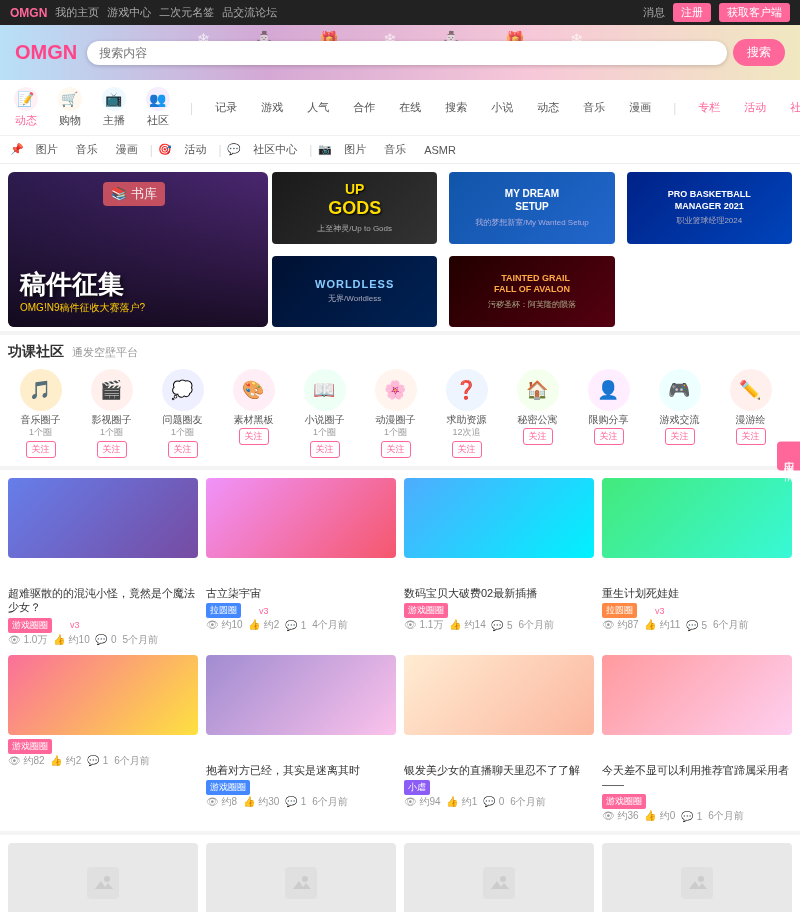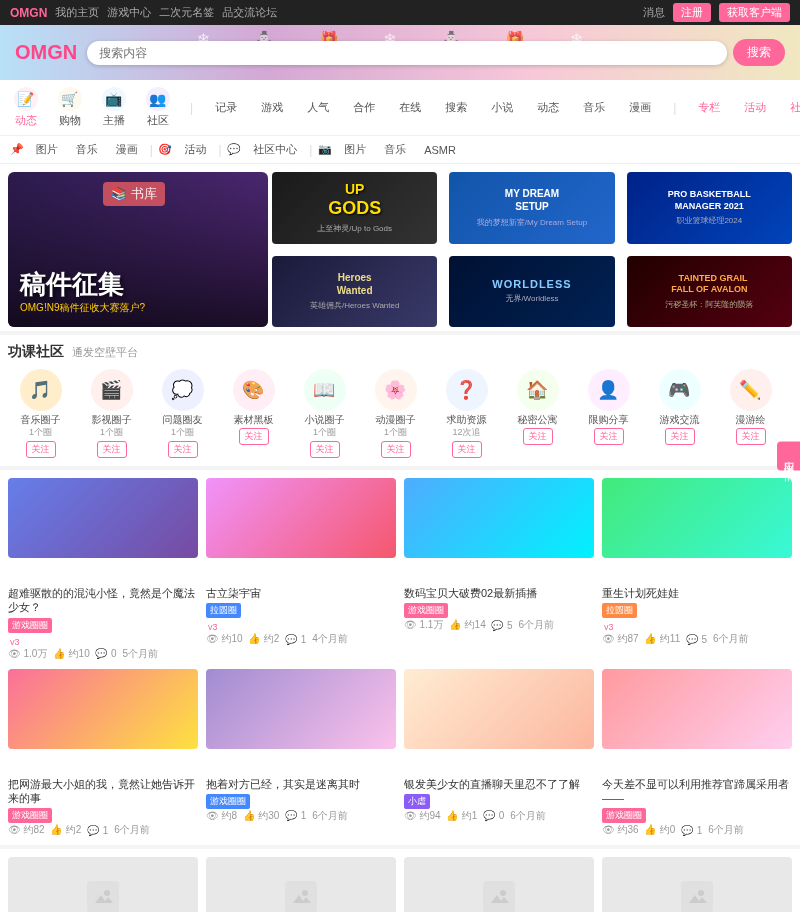--- a/index.html
+++ b/index.html
@@ -34,21 +34,21 @@
     .channel-icon { width: 42px; height: 42px; border-radius: 50%; display: flex; align-items: center; justify-content: center; font-size: 18px; margin-bottom: 3px; }
     .channel-name { font-size: 10px; color: #555; text-align: center; line-height: 1.2; }
     .channel-count { font-size: 9px; color: #999; }
     .channel-follow-btn { font-size: 9px; color: #ff6699; border: 1px solid #ff6699; border-radius: 3px; padding: 1px 5px; margin-top: 2px; cursor: pointer; }
     
     
     .articles-grid { display: grid; grid-template-columns: repeat(4, 1fr); gap: 8px; }
     .article-card { cursor: pointer; }
     .article-thumb { width: 100%; height: 80px; background: #ddd; border-radius: 4px; overflow: hidden; margin-bottom: 4px; position: relative; }
     .article-title { font-size: 11px; color: #333; line-height: 1.3; margin-bottom: 3px; display: -webkit-box; -webkit-line-clamp: 2; -webkit-box-orient: vertical; overflow: hidden; margin-top: 28px; }
-    .article-meta { display: flex; align-items: flex-start; gap: 4px; flex-wrap: wrap; flex-direction: column; }
+    .article-meta { display: flex; align-items: center; gap: 16px; flex-wrap: wrap; }
     .tag-badge { font-size: 9px; padding: 1px 4px; border-radius: 2px; color: white; }
     .article-stats { font-size: 10px; color: #999; display: flex; gap: 6px; align-items: center; }
     .stat-item { display: flex; align-items: center; gap: 2px; }
     
     
     .header-banner { height: 55px; background: linear-gradient(90deg, #b8e0f7, #d4a8d4, #f7c8d8, #f0e8c0); position: relative; overflow: hidden; display: flex; align-items: center; }
     .header-banner::before { content: '❄ ⛄ 🎁 ❄ ⛄ 🎁 ❄'; position: absolute; top: 5px; left: 0; right: 0; font-size: 16px; color: rgba(255,255,255,0.7); text-align: center; letter-spacing: 20px; }
     
     .side-btn { position: fixed; right: 0; top: 50%; transform: translateY(-50%); background: #ff6699; color: white; writing-mode: vertical-rl; padding: 10px 4px; font-size: 11px; border-radius: 4px 0 0 4px; cursor: pointer; z-index: 100; }
     
@@ -159,32 +159,28 @@
 
   <div style="flex:1;display:grid;grid-template-columns:1fr 1fr 1fr;grid-template-rows:1fr 1fr;gap:12px;">
 
     <div style="border-radius:4px;overflow:hidden;cursor:pointer;background:linear-gradient(135deg,#1a1a1a,#333);display:flex;flex-direction:column;align-items:center;justify-content:center;">
       <div style="color:#ffdd00;font-size:14px;font-weight:bold;text-align:center;line-height:1.2;text-shadow:1px 1px 2px black;">UP<br><span style="font-size:18px;">GODS</span></div>
       <div style="font-size:8px;color:#aaa;margin-top:4px;">上至神灵/Up to Gods</div>
     </div>
 
     <div style="border-radius:4px;overflow:hidden;cursor:pointer;background:linear-gradient(135deg,#1155aa,#2266cc);display:flex;flex-direction:column;align-items:center;justify-content:center;">
       <div style="color:white;font-size:10px;font-weight:bold;text-align:center;line-height:1.3;">MY DREAM<br>SETUP</div>
-      <div style="font-size:8px;color:#aad;margin-top:4px;text-align:center;">我的梦想新室/My Dream Setup</div>
+      <div style="font-size:8px;color:#aad;margin-top:4px;text-align:center;">我的梦想新室/My Wanted Setup</div>
     </div>
 
     <div style="border-radius:4px;overflow:hidden;cursor:pointer;background:linear-gradient(135deg,#002288,#0044bb);display:flex;flex-direction:column;align-items:center;justify-content:center;padding:4px;">
       <div style="color:white;font-size:9px;font-weight:bold;text-align:center;line-height:1.3;text-transform:uppercase;">PRO BASKETBALL<br>MANAGER 2021</div>
       <div style="font-size:8px;color:#aab;margin-top:3px;text-align:center;">职业篮球经理2024</div>
     </div>
 
-    <div style="border-radius:4px;overflow:hidden;cursor:pointer;background:linear-gradient(135deg,#1a1a3a,#3a3a6a);display:flex;flex-direction:column;align-items:center;justify-content:center;padding:4px;">
-      <div style="color:#eedd88;font-size:10px;font-weight:bold;text-align:center;line-height:1.3;">Heroes<br>Wanted</div>
-      <div style="font-size:8px;color:#aaa;margin-top:3px;text-align:center;">英雄佣兵/Heroes Wanted</div>
-    </div>
 
     <div style="border-radius:4px;overflow:hidden;cursor:pointer;background:linear-gradient(135deg,#001133,#002255);display:flex;flex-direction:column;align-items:center;justify-content:center;padding:4px;">
       <div style="color:#88ccff;font-size:11px;font-weight:bold;text-align:center;letter-spacing:1px;">WORLDLESS</div>
       <div style="font-size:8px;color:#aab;margin-top:3px;text-align:center;">无界/Worldless</div>
     </div>
 
     <div style="border-radius:4px;overflow:hidden;cursor:pointer;background:linear-gradient(135deg,#220000,#550011);display:flex;flex-direction:column;align-items:center;justify-content:center;padding:4px;">
       <div style="color:#ffaa44;font-size:9px;font-weight:bold;text-align:right;line-height:1.3;">TAINTED GRAIL<br>FALL OF AVALON</div>
       <div style="font-size:8px;color:#aa8;margin-top:3px;text-align:center;">污秽圣杯：阿芙隆的陨落</div>
     </div>
@@ -334,21 +330,20 @@
         <span class="stat-item">👍 约11</span>
         <span class="stat-item">💬 5</span>
         <span>6个月前</span>
       </div>
     </div>
       <div class="article-card">
       <div class="article-thumb">
         <div class="article-thumb-5" style="width:100%;height:100%;"></div>
 
       </div>
-      <div class="article-title">把网游最大小姐的我，竟然让她告诉开来的事</div>
       <div class="article-meta">
         <span class="tag-badge" style="background:#ff6699;">游戏圈圈</span>
 
       </div>
       <div class="article-stats">
         <span class="stat-item">👁 约82</span>
         <span class="stat-item">👍 约2</span>
         <span class="stat-item">💬 1</span>
         <span>6个月前</span>
       </div>

